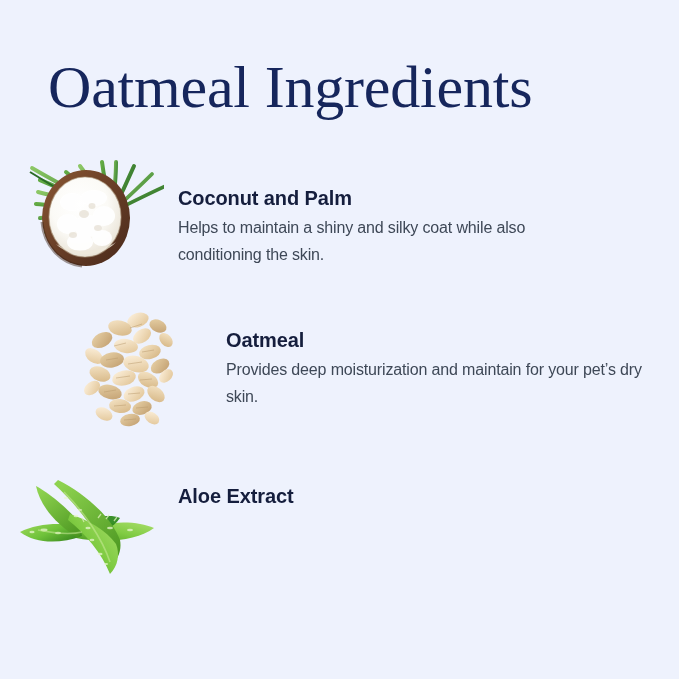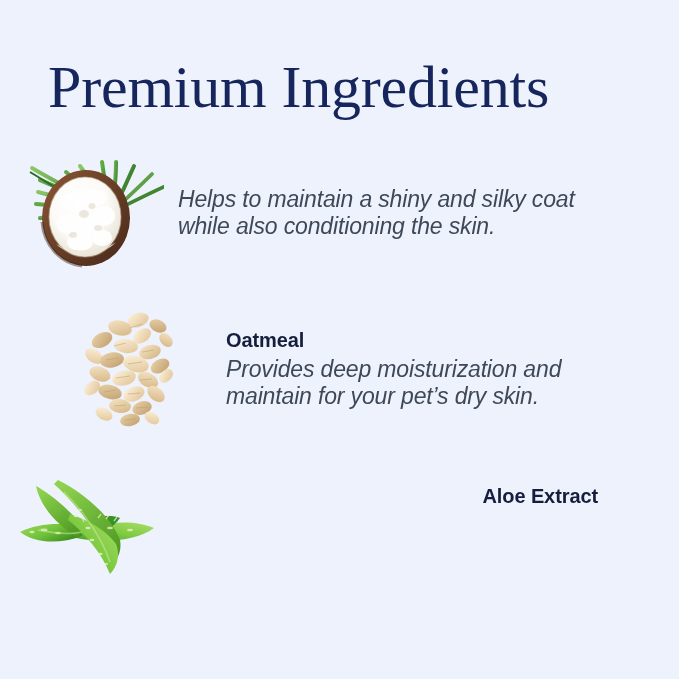--- a/index.html
+++ b/index.html
@@ -55,48 +55,47 @@
   }
   .art svg { display: block; }
 
   .copy {
     position: absolute;
     left: 178px;
     width: 420px;
   }
   .copy-coconut { top: 36px; }
   .copy-oatmeal { top: 26px; }
-  .copy-aloe    { top: 22px; text-align: right; }
+  .copy-aloe    { top: 22px; }
 
   .ing-title {
     font-family: "Liberation Sans", sans-serif;
     font-size: 20px;
     line-height: 25px;
     font-weight: 700;
     color: #151e3d;
     margin: 0 0 3px 0;
     letter-spacing: -0.1px;
   }
   .ing-desc {
     font-family: "Liberation Sans", sans-serif;
-    font-size: 23px;
+    font-size: 16px;
     line-height: 27px;
     font-weight: 400;
     color: #3e4857;
     margin: 0;
     letter-spacing: -0.15px;
-    font-style: italic;
   }
 </style>
 </head>
 <body>
 
 <div class="page">
 
-  <div class="title">Premium Ingredients</div>
+  <div class="title">Oatmeal Ingredients</div>
 
   <div class="row row-coconut">
     <div class="art">
       <svg width="150" height="135" viewBox="0 0 150 135" xmlns="http://www.w3.org/2000/svg">
         <defs>
           <radialGradient id="cocoFlesh" cx="42%" cy="34%" r="72%">
             <stop offset="0%" stop-color="#ffffff"></stop>
             <stop offset="55%" stop-color="#fbfaf6"></stop>
             <stop offset="100%" stop-color="#e7e0d2"></stop>
           </radialGradient>
@@ -157,20 +156,21 @@
             <ellipse cx="-13" cy="17" rx="4" ry="3"></ellipse>
             <ellipse cx="6" cy="-12" rx="3.5" ry="3"></ellipse>
           </g>
           <path d="M-30,26 C-16,40 16,40 30,24 C18,34 -16,36 -30,26 Z" fill="#efe9dc" opacity="0.85"></path>
           <ellipse cx="-1" cy="-1" rx="36" ry="40" fill="none" stroke="#b9a88f" stroke-width="1.2" opacity="0.6"></ellipse>
           <path d="M-44,4 A44,48 0 0,0 -4,48" fill="none" stroke="#3a2115" stroke-width="3" opacity="0.45"></path>
         </g>
       </svg>
     </div>
     <div class="copy copy-coconut">
+      <p class="ing-title">Coconut and Palm</p>
       <p class="ing-desc">Helps to maintain a shiny and silky coat while also conditioning the skin.</p>
     </div>
   </div>
 
   <div class="row row-oatmeal">
     <div class="art">
       <svg width="150" height="135" viewBox="0 0 150 135" xmlns="http://www.w3.org/2000/svg">
         <defs>
           <linearGradient id="oatA" x1="0%" y1="0%" x2="80%" y2="100%">
             <stop offset="0%" stop-color="#f6e6c9"></stop>

